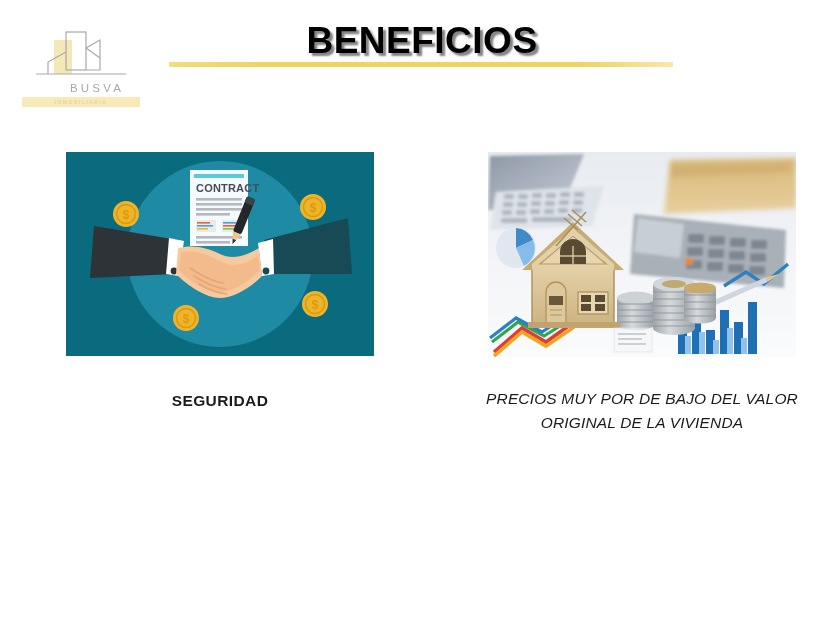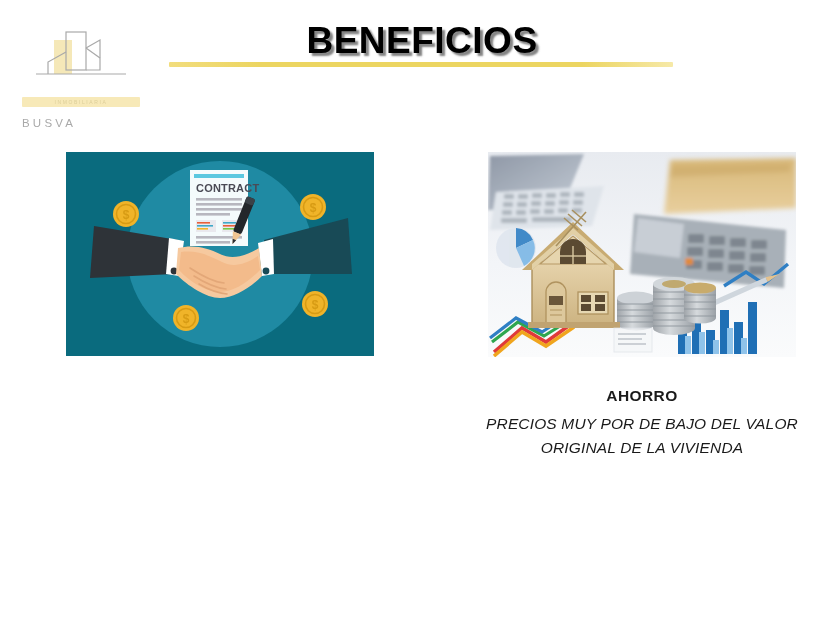--- a/index.html
+++ b/index.html
@@ -32,28 +32,28 @@
   }
   #logo-mark {
     position: absolute;
     left: 0;
     top: 0;
     width: 118px;
     height: 58px;
   }
   #logo-wordmark {
     position: absolute;
-    left: 0;
+    left: 16px;
     top: 56px;
     width: 118px;
+    text-align: center;
     font-size: 11.5px;
     letter-spacing: 3.2px;
     color: #a9a9a9;
     font-family: "Liberation Sans", sans-serif;
-    margin-top: 35px;
   }
   #logo-subtitle {
     position: absolute;
     left: 0;
     top: 71px;
     width: 118px;
     text-align: center;
     font-size: 5px;
     letter-spacing: 1.6px;
     color: #ddcf9a;
@@ -232,20 +232,21 @@
                  L194 118 C182 130 168 140 154 140 C140 140 124 130 113 118 Z" fill="#f3bb8b"></path>
         <g stroke="#e3a778" stroke-width="1.6" fill="none" stroke-linecap="round">
           <path d="M124 116 C136 124 148 130 158 131"></path>
           <path d="M128 124 C139 131 150 136 160 137"></path>
           <path d="M133 132 C143 138 152 141 161 142"></path>
         </g>
       </svg>
     </div>
 
     <div class="caption">
+      <div class="caption-title">SEGURIDAD</div>
     </div>
   </div>
 
   <div class="col" id="col-right">
 
     <div class="figure" id="figure-right">
       <svg viewBox="0 0 308 205" width="308" height="205">
         <defs>
           <linearGradient id="deskBg" x1="0" y1="0" x2="0" y2="1">
             <stop offset="0%" stop-color="#e8ebf0"></stop>
@@ -452,18 +453,17 @@
           <g fill="#b9bfc6">
             <rect x="130" y="181" width="28" height="2"></rect>
             <rect x="130" y="186" width="24" height="2"></rect>
             <rect x="130" y="191" width="28" height="2"></rect>
           </g>
         </g>
       </svg>
     </div>
 
     <div class="caption">
-      <div class="caption-title">AHORRO</div>
       <div class="caption-body" id="caption-body-right">PRECIOS MUY POR DE BAJO DEL VALOR ORIGINAL DE LA VIVIENDA</div>
     </div>
   </div>
 
 </div>
 
 </body></html>

